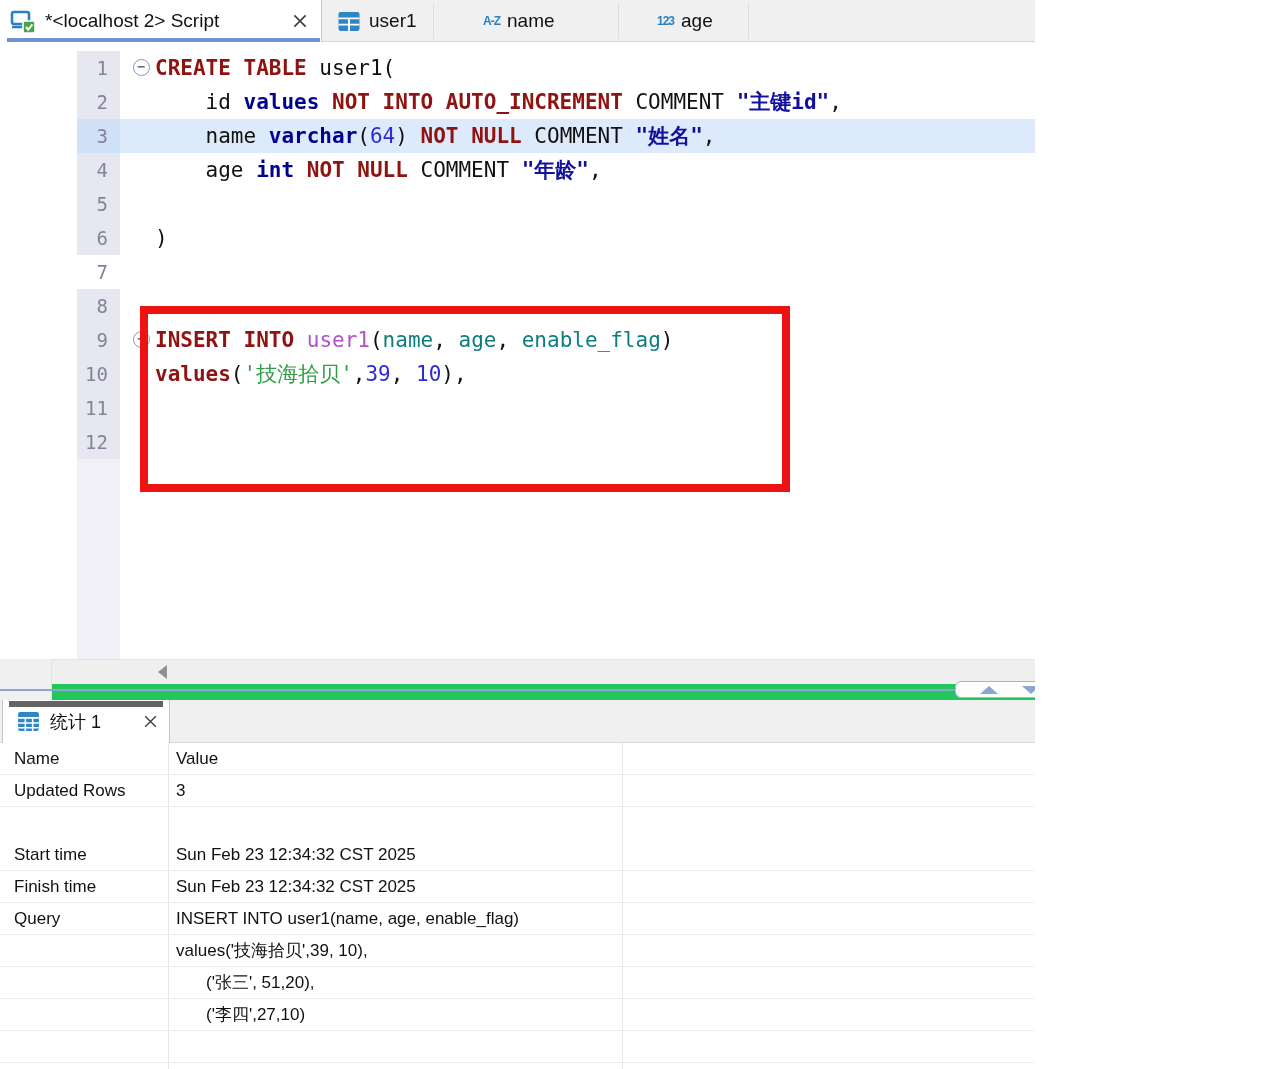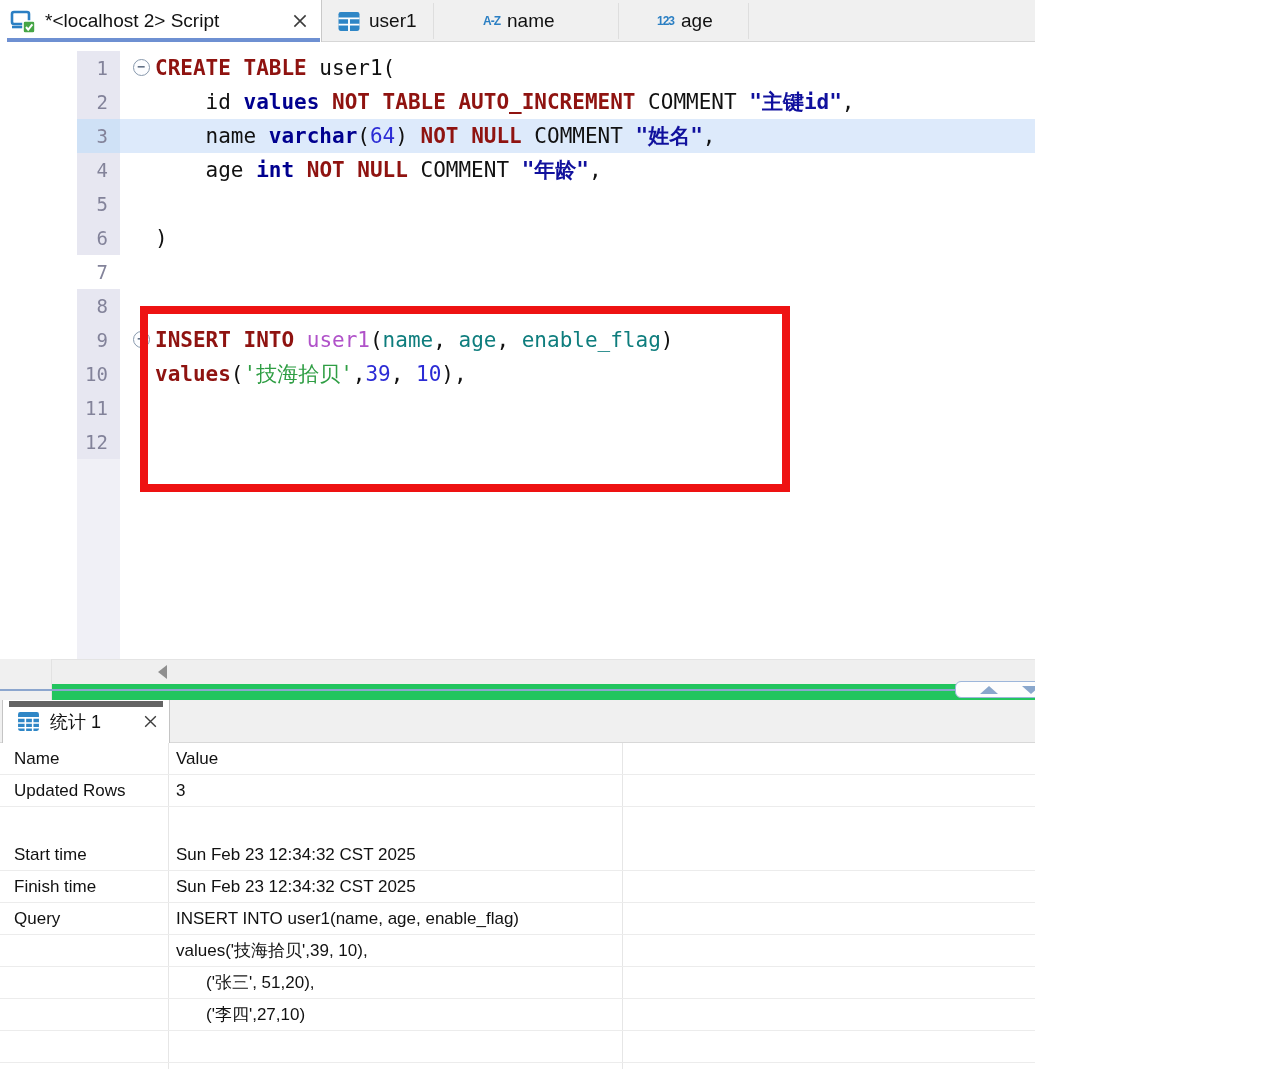--- a/index.html
+++ b/index.html
@@ -223,21 +223,21 @@
   </div>
 
   <div class="editor-lines">
       <div class="eline" style="top: 9px;">
         <div class="gut">1</div>
         <span class="fold">−</span>
         <span class="code"><span class="tk-kw">CREATE TABLE</span><span class="tk-pl"> user1(</span></span>
       </div>
       <div class="eline" style="top: 43px;">
         <div class="gut">2</div>
-        <span class="code"><span class="tk-pl">    id </span><span class="tk-ty">values</span><span class="tk-pl"> </span><span class="tk-kw">NOT TABLE AUTO_INCREMENT</span><span class="tk-pl"> COMMENT </span><span class="tk-ds">"主键id"</span><span class="tk-pl">,</span></span>
+        <span class="code"><span class="tk-pl">    id </span><span class="tk-ty">values</span><span class="tk-pl"> </span><span class="tk-kw">NOT INTO AUTO_INCREMENT</span><span class="tk-pl"> COMMENT </span><span class="tk-ds">"主键id"</span><span class="tk-pl">,</span></span>
       </div>
       <div class="eline cur" style="top: 77px;">
         <div class="gut">3</div>
         <span class="code"><span class="tk-pl">    name </span><span class="tk-ty">varchar</span><span class="tk-pl">(</span><span class="tk-nu">64</span><span class="tk-pl">) </span><span class="tk-kw">NOT NULL</span><span class="tk-pl"> COMMENT </span><span class="tk-ds">"姓名"</span><span class="tk-pl">,</span></span>
       </div>
       <div class="eline" style="top: 111px;">
         <div class="gut">4</div>
         <span class="code"><span class="tk-pl">    age </span><span class="tk-ty">int</span><span class="tk-pl"> </span><span class="tk-kw">NOT NULL</span><span class="tk-pl"> COMMENT </span><span class="tk-ds">"年龄"</span><span class="tk-pl">,</span></span>
       </div>
       <div class="eline" style="top: 145px;">

